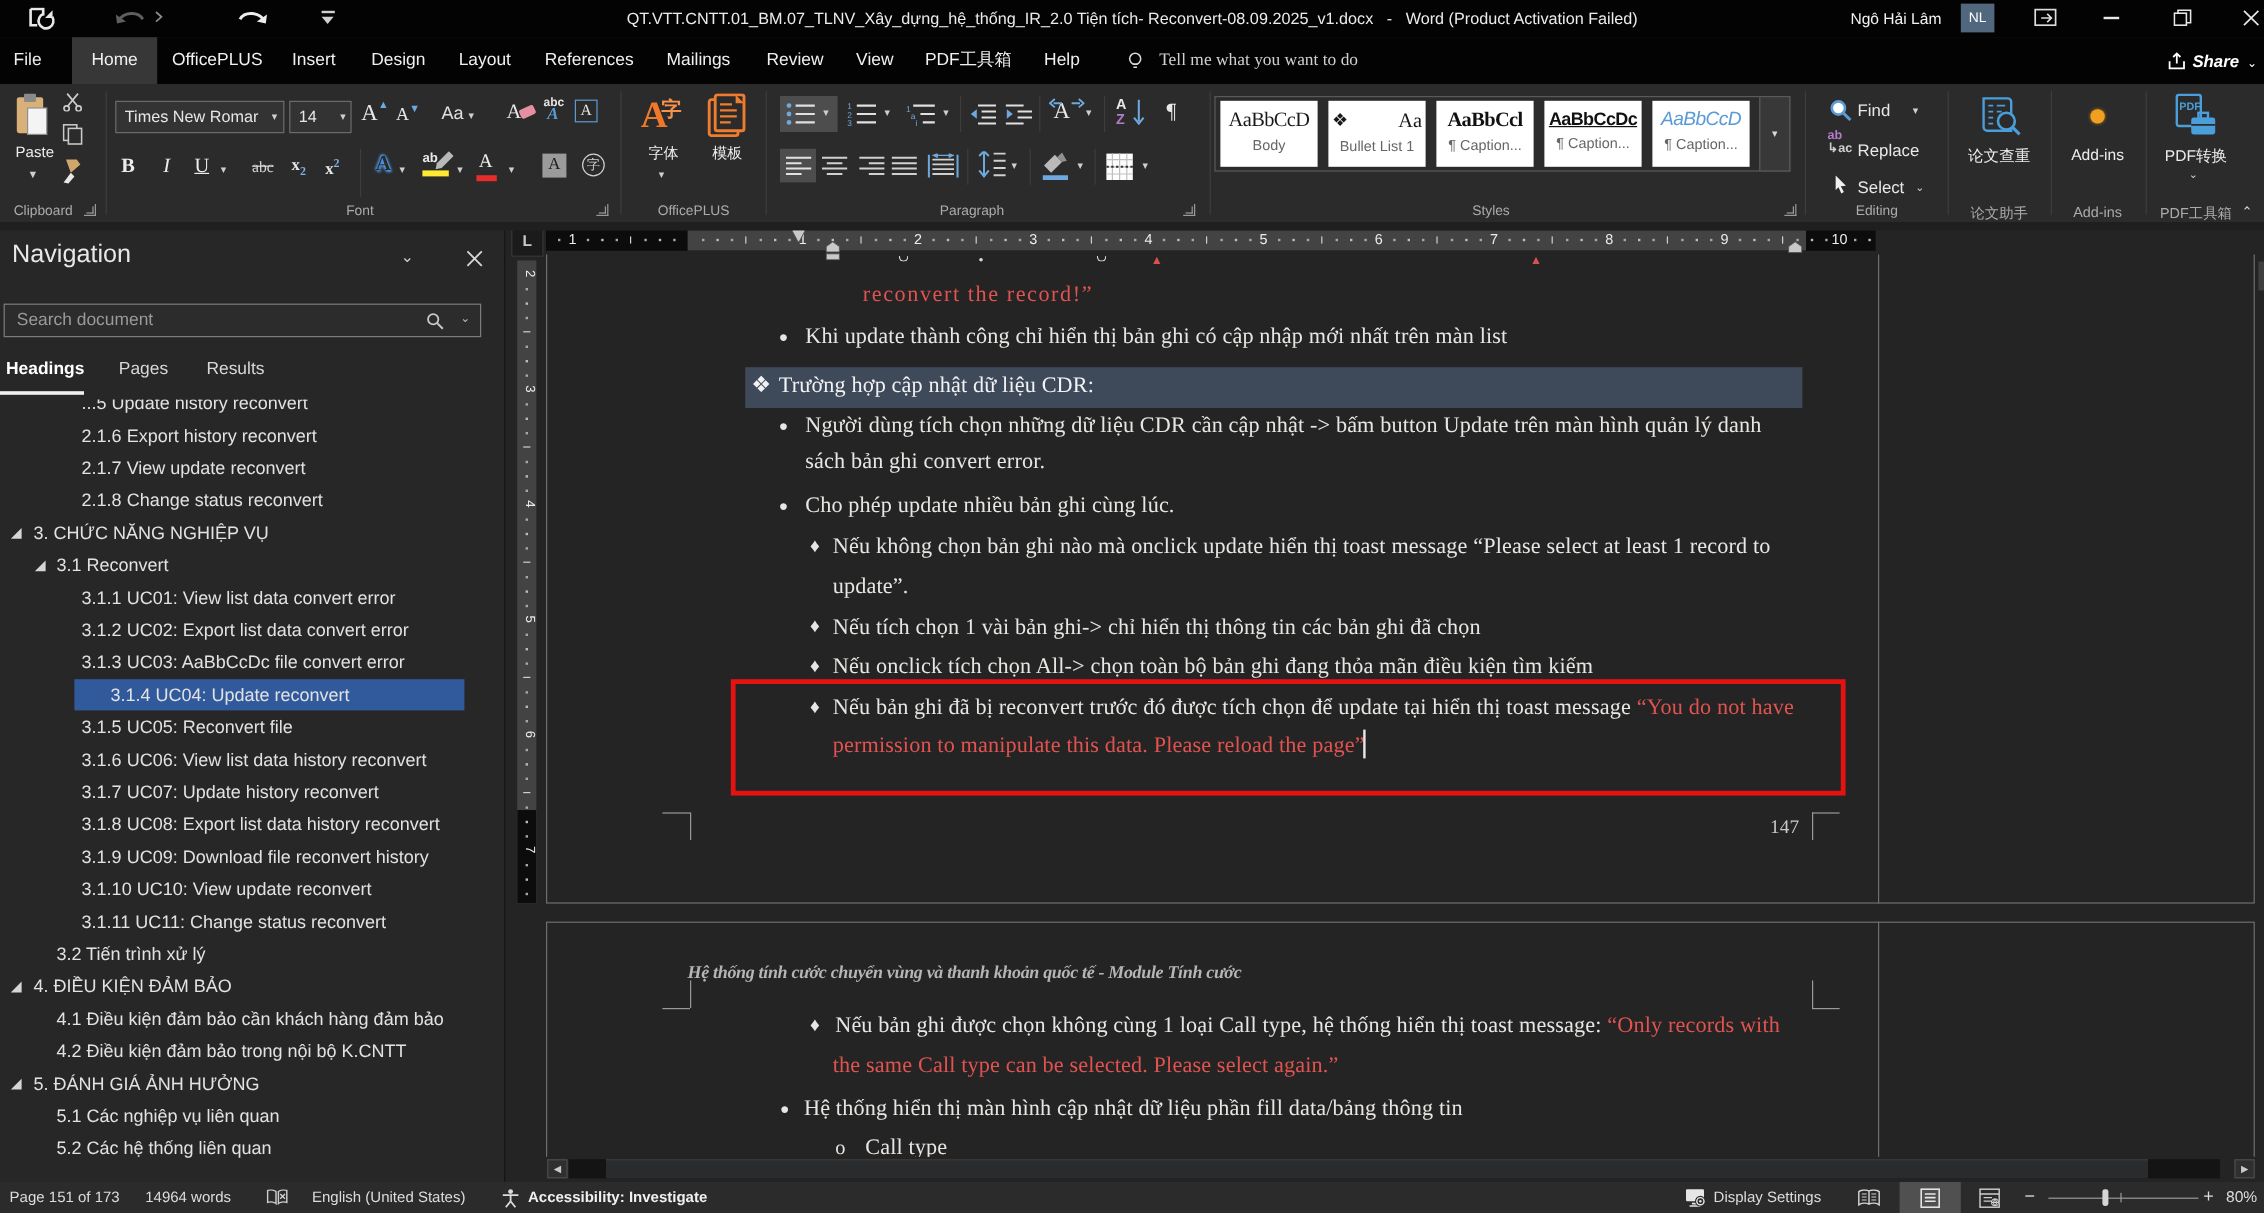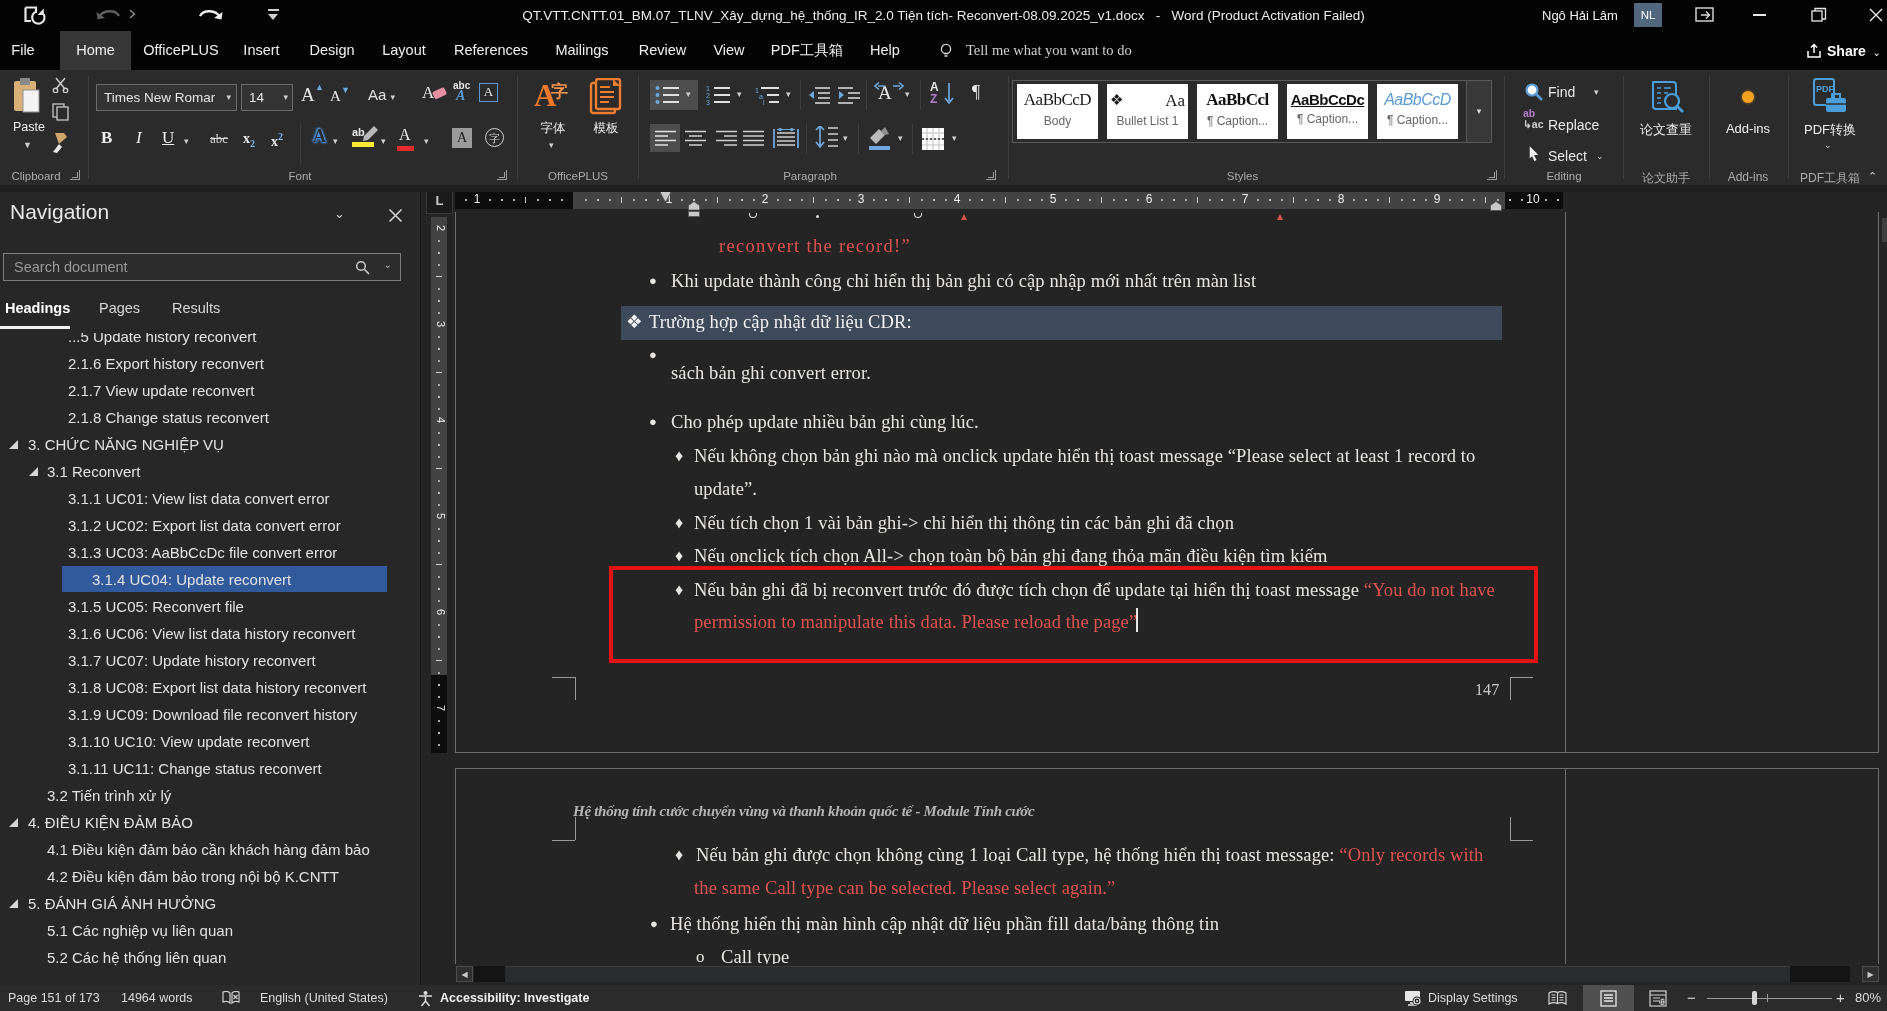--- a/index.html
+++ b/index.html
@@ -78,21 +78,21 @@
   <div class="tab" style="left:858px;width:54px;">Help</div>
   <svg class="abs" style="left:938px;top:11px;" width="16" height="18" viewBox="0 0 16 18">
     <circle cx="8" cy="7" r="4.6" fill="none" stroke="#d8d8d8" stroke-width="1.3"></circle>
     <path d="M 6 11.5 h 4 M 6.5 14 h 3" stroke="#d8d8d8" stroke-width="1.3"></path>
   </svg>
   <div class="tab" style="left:966px;width:220px;text-align:left;color:#d0d0d0;font-family:Liberation Serif, serif;">Tell me what you want to do</div>
   <div class="abs" style="left:1806px;top:6px;width:80px;height:28px;line-height:28px;color:#fff;font-size:14px;font-weight:bold;">
     <svg class="abs" style="left:0px;top:6px;" width="17" height="16" viewBox="0 0 17 16">
         <path d="M 2 8 v 6 h 12 v -6 M 8 10 V 2 M 5 4.5 L 8 1.5 l 3 3" fill="none" stroke="#ffffff" stroke-width="1.5"></path>
       </svg>
-    <span style="margin-left:21px;">Share</span>
+    <span style="margin-left:21px;font-style:italic;">Share</span>
     <span style="font-weight:normal;font-size:10px;">&nbsp;⌄</span>
   </div>
 </div>
 <div class="abs" id="ribbon">
 
   <div class="gdiv" style="left:88px;"></div>
   <div class="gdiv" style="left:517px;"></div>
   <div class="gdiv" style="left:638px;"></div>
   <div class="gdiv" style="left:1008px;"></div>
   <div class="gdiv" style="left:1504px;"></div>
@@ -564,21 +564,22 @@
     <div class="abs" style="left:492px;top:1px;width:8px;height:5px;border:1.6px solid #dedcd9;border-top:none;border-radius:0 0 5px 5px;"></div>
     <div class="abs" style="left:539px;top:2px;width:0;height:0;border-left:3.5px solid transparent;border-right:3.5px solid transparent;border-bottom:6px solid #d8514e;"></div>
     <div class="abs" style="left:855px;top:2px;width:0;height:0;border-left:3.5px solid transparent;border-right:3.5px solid transparent;border-bottom:6px solid #d8514e;"></div>
 <div class="dline" style="left:297px;top:21px;letter-spacing:1.3px;"><span class="red">reconvert the record!”</span></div>
 <div class="dline" style="left:227px;top:55.5px;font-size:13px;">●</div>
 <div class="dline" style="left:249px;top:55.5px;">Khi update thành công chỉ hiển thị bản ghi có cập nhập mới nhất trên màn list</div>
 <div class="abs" style="left:199px;top:94px;width:881px;height:34px;background:#3e4959;"></div>
 <div class="dline" style="left:204px;top:96.5px;color:#f2f2f4;">❖</div>
 <div class="dline" style="left:227px;top:96.5px;color:#f2f2f4;">Trường hợp cập nhật dữ liệu CDR:</div>
 <div class="dline" style="left:227px;top:130px;font-size:13px;">●</div>
-<div class="dline" style="left:249px;top:148px;">sách bản ghi convert error.</div>
+<div class="dline" style="left:249px;top:130px;">Người dùng tích chọn những dữ liệu CDR cần cập nhật -&gt; bấm button Update trên màn hình quản lý danh</div>
+<div class="dline" style="left:249px;top:160px;">sách bản ghi convert error.</div>
 <div class="dline" style="left:227px;top:197px;font-size:13px;">●</div>
 <div class="dline" style="left:249px;top:197px;">Cho phép update nhiều bản ghi cùng lúc.</div>
 <div class="dline" style="left:253px;top:230.5px;font-size:16px;">♦</div>
 <div class="dline" style="left:272px;top:230.5px;">Nếu không chọn bản ghi nào mà onclick update hiển thị toast message “Please select at least 1 record to</div>
 <div class="dline" style="left:272px;top:264px;">update”.</div>
 <div class="dline" style="left:253px;top:297.5px;font-size:16px;">♦</div>
 <div class="dline" style="left:272px;top:297.5px;">Nếu tích chọn 1 vài bản ghi-&gt; chỉ hiển thị thông tin các bản ghi đã chọn</div>
 <div class="dline" style="left:253px;top:331px;font-size:16px;">♦</div>
 <div class="dline" style="left:272px;top:331px;">Nếu onclick tích chọn All-&gt; chọn toàn bộ bản ghi đang thỏa mãn điều kiện tìm kiếm</div>
 <div class="dline" style="left:253px;top:364.5px;font-size:16px;">♦</div>

